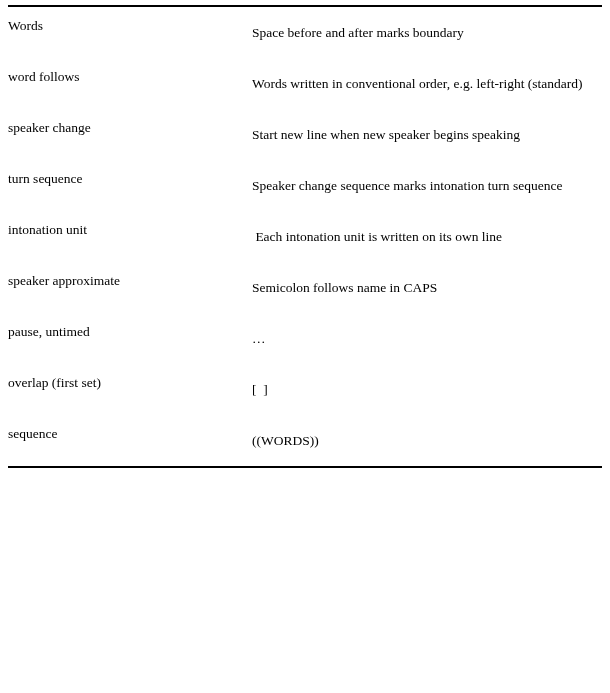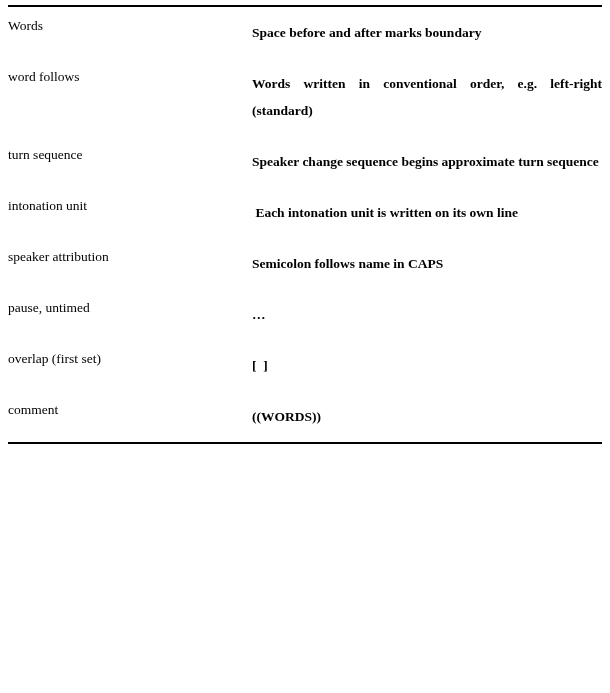--- a/index.html
+++ b/index.html
@@ -35,21 +35,20 @@
   .conventions-table td {
     vertical-align: top;
     padding: 0;
     border: none;
   }
   .col-term {
     width: 244px;
   }
   .col-def {
     width: 350px;
-    font-weight: bold;
   }
   .row-cells td {
     padding-top: 12px;
     padding-bottom: 12px;
   }
   .term-text {
     font-size: 13.5px;
     line-height: 1.0;
     white-space: nowrap;
   }
@@ -91,42 +90,50 @@
 
       <tr class="row-cells">
         <td class="col-term">
           <div class="term-text">word follows</div>
         </td>
         <td class="col-def">
           <div class="def-text">Words written in conventional order, e.g. left-right (standard)</div>
         </td>
       </tr>
 
+      <tr class="row-cells">
+        <td class="col-term">
+          <div class="term-text">speaker change</div>
+        </td>
+        <td class="col-def">
+          <div class="def-text nojust">Start new line when new speaker begins speaking</div>
+        </td>
+      </tr>
 
       <tr class="row-cells">
         <td class="col-term">
           <div class="term-text">turn sequence</div>
         </td>
         <td class="col-def">
-          <div class="def-text">Speaker change sequence begins approximate turn sequence</div>
+          <div class="def-text">Speaker change sequence marks intonation turn sequence</div>
         </td>
       </tr>
 
       <tr class="row-cells">
         <td class="col-term">
           <div class="term-text">intonation unit</div>
         </td>
         <td class="col-def">
           <div class="def-text nojust"> Each intonation unit is written on its own line</div>
         </td>
       </tr>
 
       <tr class="row-cells">
         <td class="col-term">
-          <div class="term-text">speaker attribution</div>
+          <div class="term-text">speaker approximate</div>
         </td>
         <td class="col-def">
           <div class="def-text nojust">Semicolon follows name in CAPS</div>
         </td>
       </tr>
 
       <tr class="row-cells">
         <td class="col-term">
           <div class="term-text">pause, untimed</div>
         </td>
@@ -142,21 +149,21 @@
         </td>
         <td class="col-def">
           <div class="def-text nojust">[  ]</div>
         </td>
       </tr>
 
 
 
       <tr class="row-cells">
         <td class="col-term">
-          <div class="term-text">comment</div>
+          <div class="term-text">sequence</div>
         </td>
         <td class="col-def">
           <div class="def-text nojust">((WORDS))</div>
         </td>
       </tr>
 
     </tbody>
   </table>
 </div>
 

